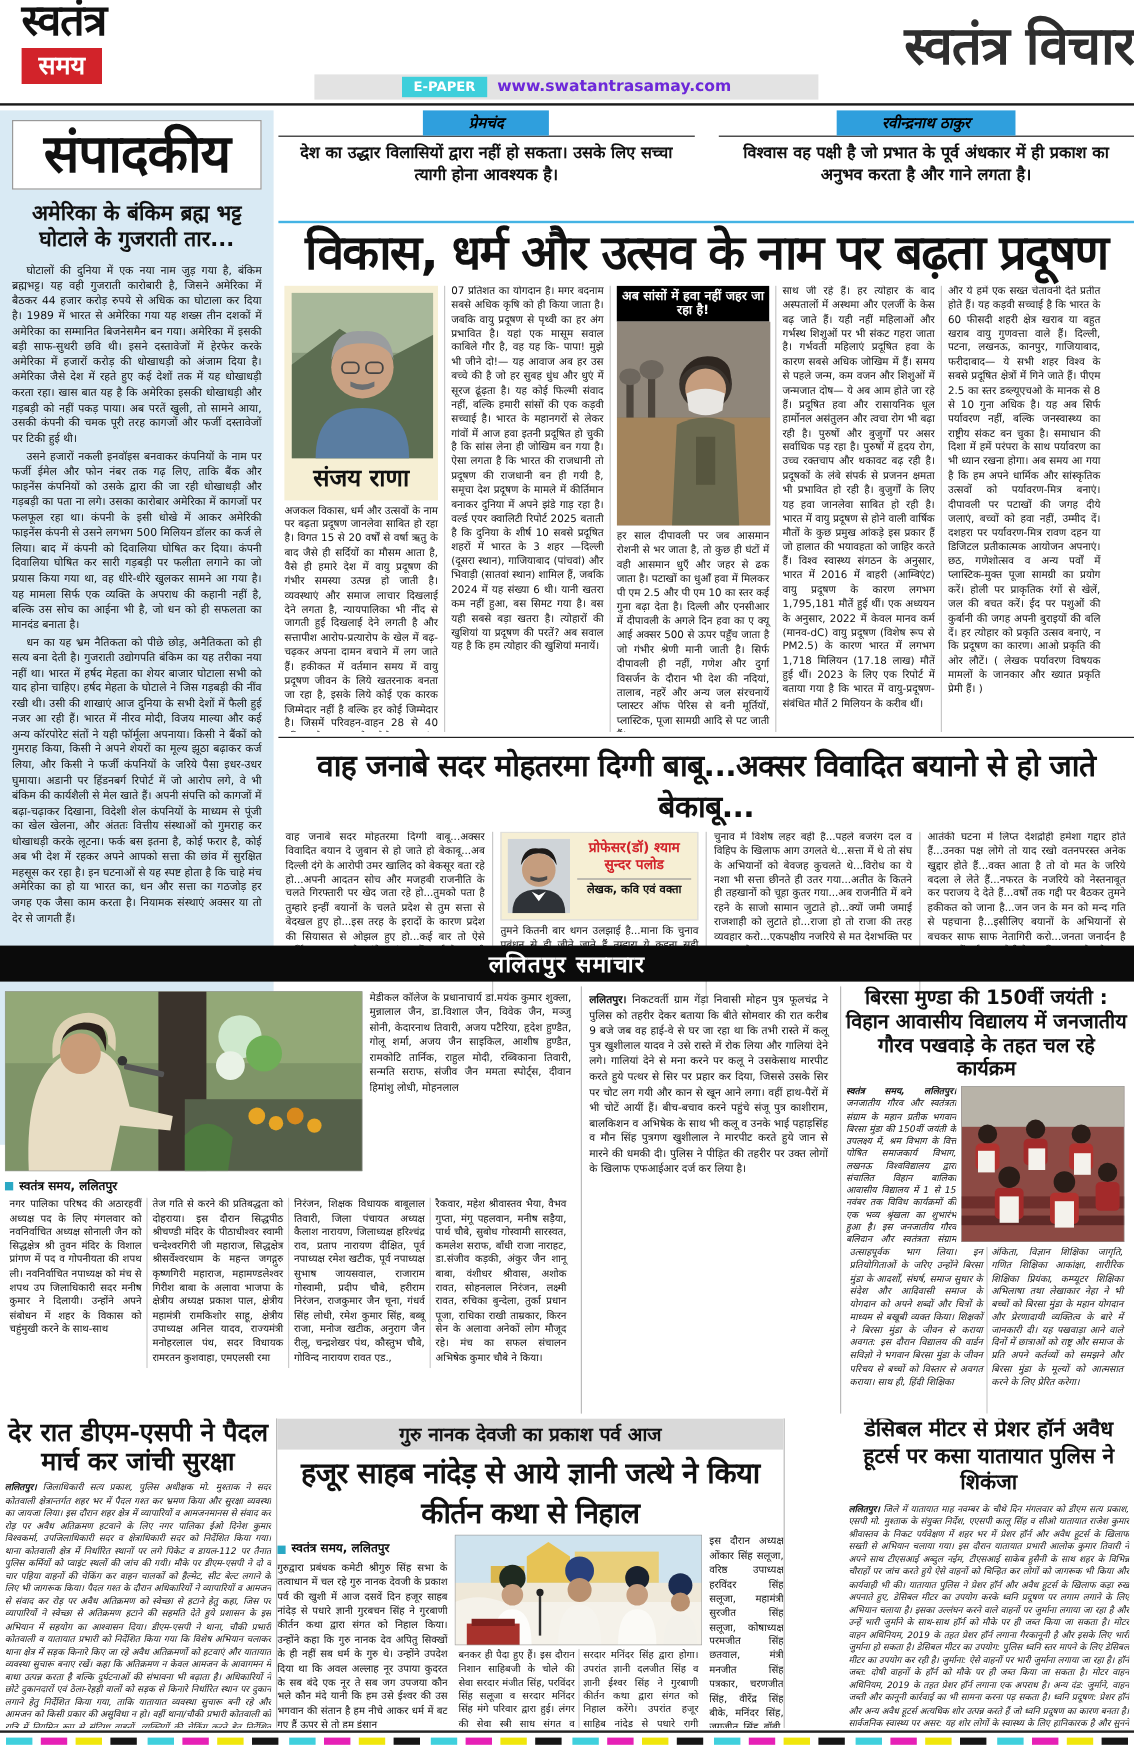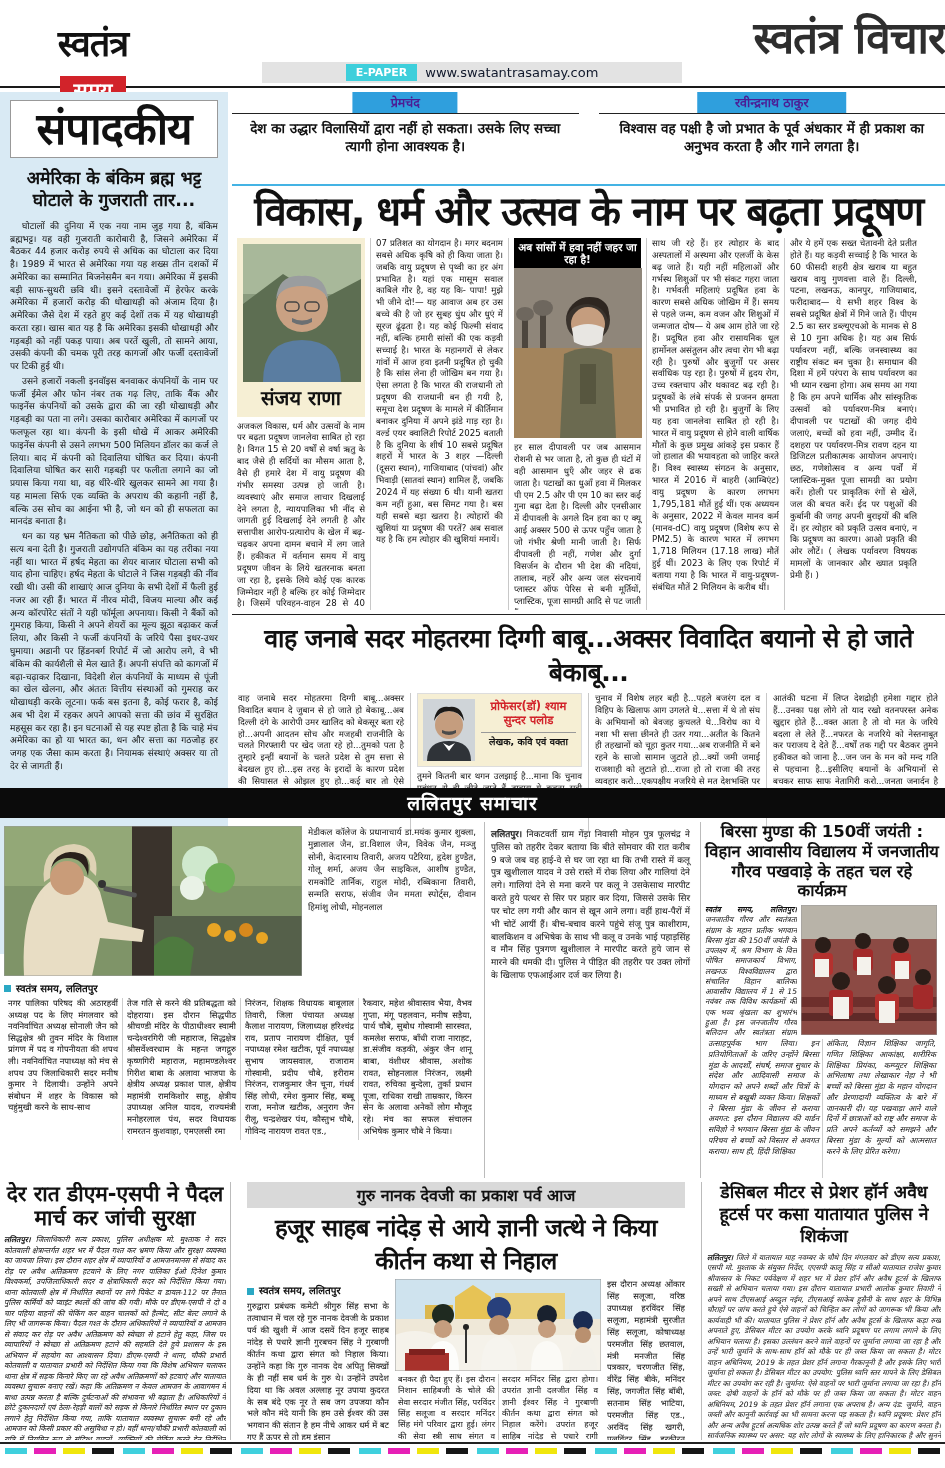--- a/index.html
+++ b/index.html
@@ -1,44 +1,44 @@
 <!DOCTYPE html>
 <html><head>
 <meta charset="utf-8">
 <style>
   * { margin:0; padding:0; box-sizing:border-box; }
   html,body { width:945px; background:#fff; font-family:"DejaVu Sans","Liberation Sans",sans-serif; color:#111; }
   #page { position:relative; width:945px; height:1468px; overflow:hidden; background:#fff; }
 
   
   .header { position:absolute; left:0; top:0; width:945px; height:88px; border-bottom:2.5px solid #1a1a1a; }
-  .logo { position:absolute; left:18px; top:26px; width:150px; text-align:center; }
+  .logo { position:absolute; left:18px; top:0; width:150px; }
   .logo-top { font-size:36px; font-weight:800; letter-spacing:-1px; line-height:1.0; color:#111; }
-  .logo-bottom { display:inline-block; background:#d2232a; color:#fff; font-weight:800; font-size:21px; padding:0 14px 2px; margin-top:14px; }
+  .logo-bottom { display:inline-block; background:#d2232a; color:#fff; font-weight:800; font-size:21px; padding:0 14px 2px; margin-top:4px; }
   .masthead { position:absolute; left:0; top:6px; width:945px; text-align:right; font-size:44px; font-weight:800; color:#2e2e2e; letter-spacing:-1px; }
   .epaper-bar { position:absolute; left:262px; top:62px; width:420px; height:21px; background:#e3e3e3; display:flex; align-items:center; justify-content:center; gap:8px; }
   .epaper-badge { background:#3ecfdb; color:#fff; font-weight:800; font-size:11px; padding:2px 10px; }
-  .epaper-url { font-weight:400; font-size:13px; color:#0f172a; }
+  .epaper-url { font-weight:700; font-size:13px; color:#6d28d9; }
   .edition-box { position:absolute; right:14px; top:10px; width:160px; text-align:center; }
   .edition-pill { position:relative; display:inline-block; background:#bfe9ee; padding:3px 30px 3px 12px; font-weight:800; font-size:15px; }
   .edition-num { position:absolute; right:-16px; top:-6px; width:34px; height:34px; border-radius:50%; background:#fff; border:2px solid #9edfe6; font-size:17px; font-weight:800; line-height:30px; text-align:center; }
   .edition-date { margin-top:8px; font-weight:800; font-size:13px; }
 
   
   .editorial { position:absolute; left:0; top:92px; width:228px; height:862px; background:#d9eaf4; padding:8px 10px; overflow:hidden; }
   .ed-titlebox { background:#fff; border:1px solid #999; padding:6px 4px; text-align:center; font-size:44px; font-weight:800; letter-spacing:-1px; line-height:1.0; }
   .ed-sub { text-align:center; font-weight:800; font-size:17.5px; line-height:1.25; margin:10px 2px 8px; }
   .ed-body { font-size:9px; line-height:1.42; text-align:justify; }
   .ed-body p { text-indent:12px; margin-bottom:2px; }
 
   
   .right-main { position:absolute; left:232px; top:92px; width:713px; height:694px; }
   .quotes { display:flex; gap:20px; height:88px; }
   .quote-box { flex:1; position:relative; padding-top:10px; }
-  .quote-tab { position:absolute; left:50%; transform:translateX(-50%); top:0; background:#2f9fdd; color:#4c1d95; font-weight:800; font-size:12.5px; padding:2px 38px; white-space:nowrap; }
+  .quote-tab { position:absolute; left:50%; transform:translateX(-50%); top:0; background:#2f9fdd; color:#000000; font-weight:800; font-size:12.5px; padding:2px 38px; white-space:nowrap;font-style:italic; }
   .quote-rule { border-top:1.3px solid #222; margin-top:11px; }
   .quote-text { font-weight:800; font-size:13.5px; text-align:center; line-height:1.3; padding:6px 6px 0; }
   .quotes-divider { border-top:2.5px solid #44b3e4; margin-top:4px; }
   .h-main { text-align:center; font-size:40px; font-weight:800; letter-spacing:-1.5px; line-height:1.05; margin-top:4px; }
 
   .article-cols { display:flex; margin-top:6px; height:372px; overflow:hidden; }
   .acol { width:138px; padding:0 5px; font-size:8.6px; line-height:1.38; text-align:justify; overflow:hidden; }
   .acol + .acol { border-left:1px solid #c8c8c8; }
   .author-card { background:#f6efd4; padding:6px 6px 3px; text-align:center; margin-bottom:4px; }
   .author-name { font-weight:800; font-size:20px; padding:3px 0 1px; }
@@ -81,21 +81,21 @@
   .birsa-cols { display:flex; margin-top:4px; height:142px; overflow:hidden; }
   .birsa-cols > div { width:50%; padding:0 3px; font-size:7.8px; font-style:italic; line-height:1.38; text-align:justify; overflow:hidden; }
   .birsa-cols > div + div { border-left:1px solid #ccc; }
 
   
   .bottom { position:absolute; left:0; top:1182px; width:945px; height:258px; }
   .dmsp { position:absolute; left:4px; top:0; width:222px; height:258px; overflow:hidden; }
   .h-dmsp { text-align:center; font-size:21px; font-weight:800; line-height:1.15; }
   .dmsp-body { margin-top:5px; font-size:7.5px; font-style:italic; line-height:1.4; text-align:justify; }
 
-  .nanak { position:absolute; left:230px; top:0; width:472px; height:258px; overflow:hidden; border-left:1px solid #bbb; border-right:1px solid #bbb; padding:0 16px; }
+  .nanak { position:absolute; left:230px; top:0; width:424px; height:258px; overflow:hidden; border-left:1px solid #bbb; border-right:1px solid #bbb; padding:0 0; }
   .kicker { background:#d9d9d9; text-align:center; font-weight:800; font-size:16px; padding:2px 0; }
   .h-nanak { text-align:center; font-size:24px; font-weight:800; letter-spacing:-0.5px; margin-top:2px; }
   .nanak-row { display:flex; gap:6px; margin-top:3px; }
   .nanak-c1 { width:142px; font-size:8.4px; line-height:1.42; text-align:justify; overflow:hidden; height:188px; }
   .nanak-mid { width:206px; }
   .nanak-mid-cols { display:flex; margin-top:3px; height:92px; overflow:hidden; }
   .nanak-mid-cols > div { width:50%; padding:0 3px; font-size:8.2px; line-height:1.38; text-align:justify; overflow:hidden; }
   .nanak-mid-cols > div + div { border-left:1px solid #ccc; }
   .nanak-c4 { flex:1; font-size:8.4px; line-height:1.42; text-align:justify; overflow:hidden; height:205px; }
 

